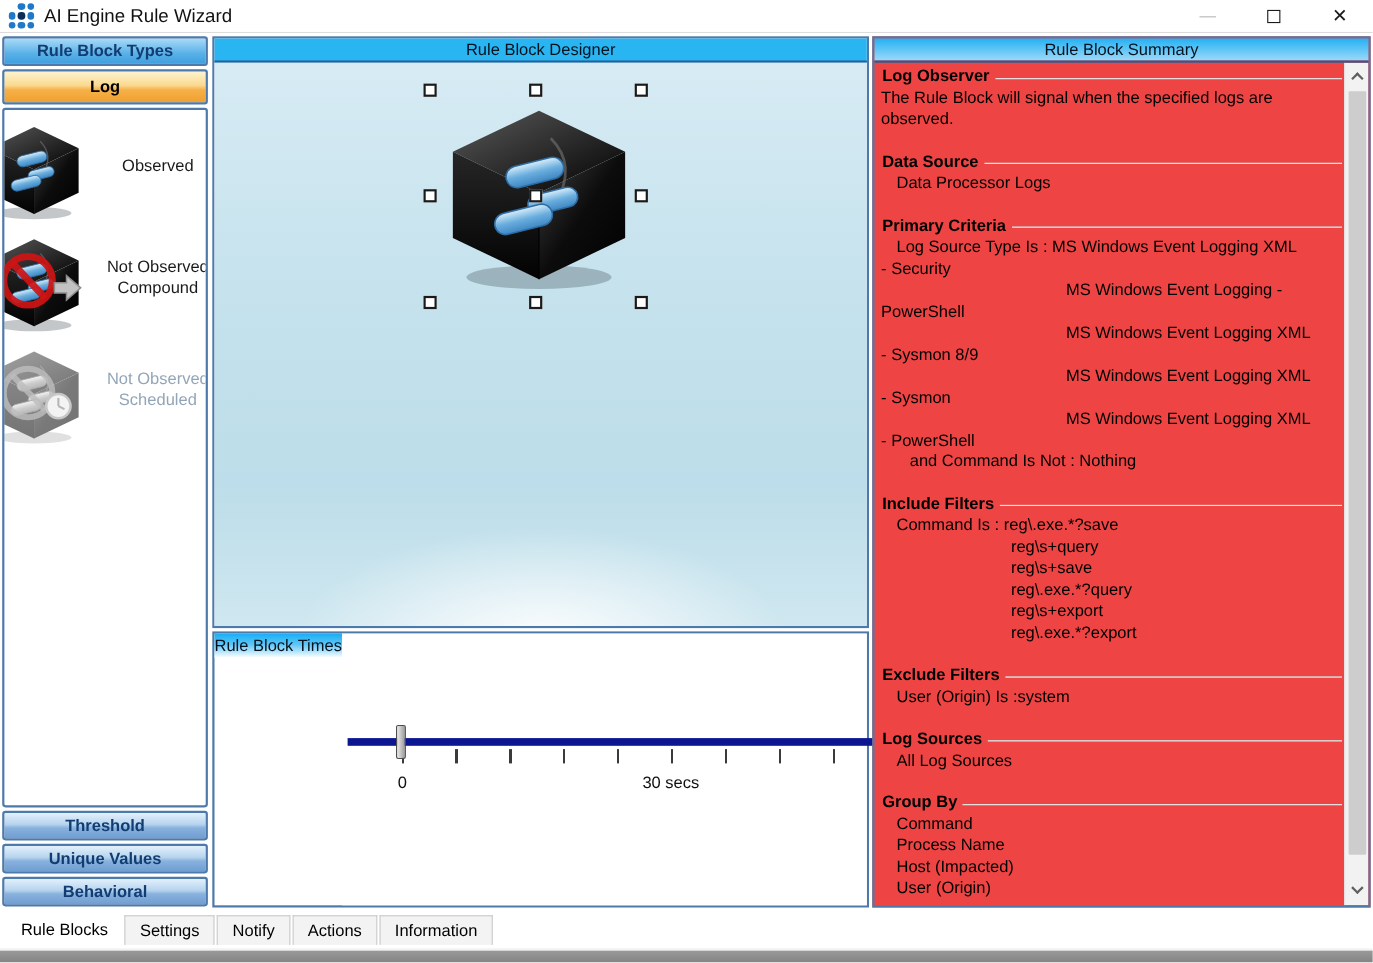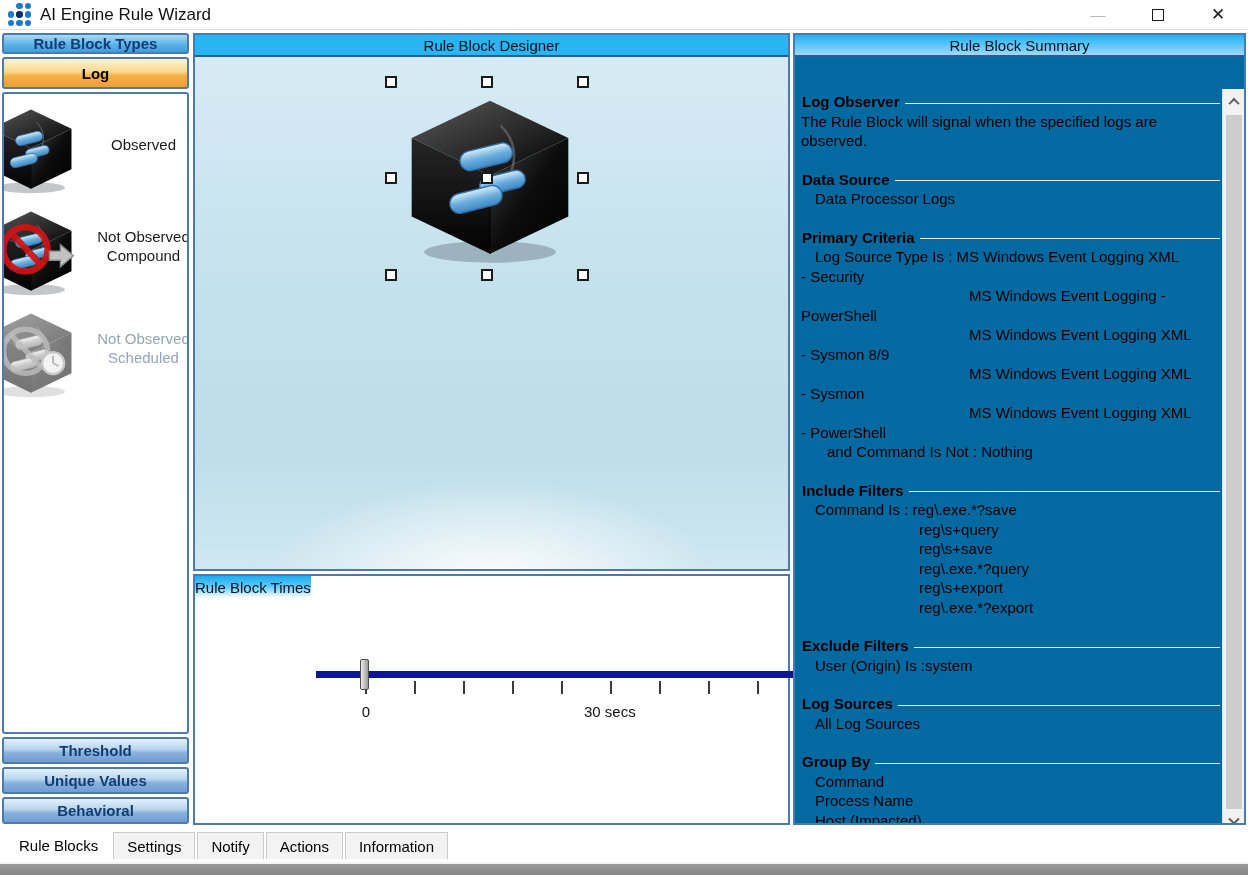--- a/index.html
+++ b/index.html
@@ -27,21 +27,21 @@
   .wc-max span{width:12px;height:12px;border:1.5px solid #1a1a1a;display:block;}
   .wc-close{font-size:17px;color:#1a1a1a;}
 
   
   .ph{height:22px;display:flex;align-items:center;justify-content:center;
     font-size:15px;color:#04121f;flex:none;}
 
   
   #left-col{position:absolute;left:2px;top:33px;width:187px;height:791px;
     display:flex;flex-direction:column;gap:3px;}
-  .lp-header{height:21px;border:2px solid #4e7aab;border-radius:3px;
+  .lp-header{height:27px;border:2px solid #4e7aab;border-radius:3px;
     background:linear-gradient(#a9dbf6,#58b0e8 60%,#3f9fdd);
     color:#123d73;font-weight:bold;font-size:15px;
     display:flex;align-items:center;justify-content:center;flex:none;}
   .log-btn{height:32px;border:2px solid #4e7aab;border-radius:3px;
     background:linear-gradient(#fdf3d0 0%,#fbd98f 45%,#f6b049 60%,#f0a02f 100%);
     color:#000;font-weight:bold;font-size:15px;
     display:flex;align-items:center;justify-content:center;flex:none;cursor:pointer;}
   .lp-body{flex:1;border:2px solid #4e7aab;border-radius:3px;background:#fff;
     display:flex;flex-direction:column;align-items:center;overflow:hidden;}
   .type-item{display:flex;flex-direction:row;align-items:center;cursor:pointer;}
@@ -76,21 +76,21 @@
     background:repeating-linear-gradient(90deg,#3a3a3a 0 2px,transparent 2px 49px);}
   .slider-thumb{position:absolute;left:49px;top:83px;width:9px;height:31px;
     background:linear-gradient(90deg,#ececec,#9a9a9a);border:1px solid #4d4d4d;border-radius:2px;cursor:pointer;}
   .scale-label{position:absolute;top:127px;font-size:15px;color:#111;}
   .sl-0{left:40px;width:30px;text-align:center;}
   .sl-30{left:264px;width:70px;text-align:center;}
   .sl-60{left:508px;width:70px;text-align:center;font-weight:bold;}
 
   
   #summary{position:absolute;left:793px;top:33px;width:453px;height:792px;
-    border:2px solid #4e7aab;display:flex;flex-direction:column;background:#0369a1;gap:32px;}
+    border:2px solid #4e7aab;display:flex;flex-direction:column;background:#ef4444;}
   #summary .ph{background:linear-gradient(180deg,#24b1f3,#9bd9f9);border-bottom:2px solid #2a5d94;}
   .summary-wrap{flex:1;display:flex;overflow:hidden;}
   .summary-content{flex:1;padding:3px 2px 0 4px;font-size:15px;line-height:19.5px;overflow:hidden;}
   .sec{margin-bottom:19px;}
   .shead{display:flex;align-items:center;font-weight:bold;white-space:nowrap;padding-left:3px;}
   .shead .rule{flex:1;height:1px;background:#a6a6a6;border-bottom:1px solid #e6e6e6;
     margin-left:5px;margin-top:3px;}
   .sline{white-space:nowrap;}
   .sline.wrap{white-space:normal;}
   .i0{padding-left:2px;} .i1{padding-left:16px;} .i2{padding-left:28px;}

